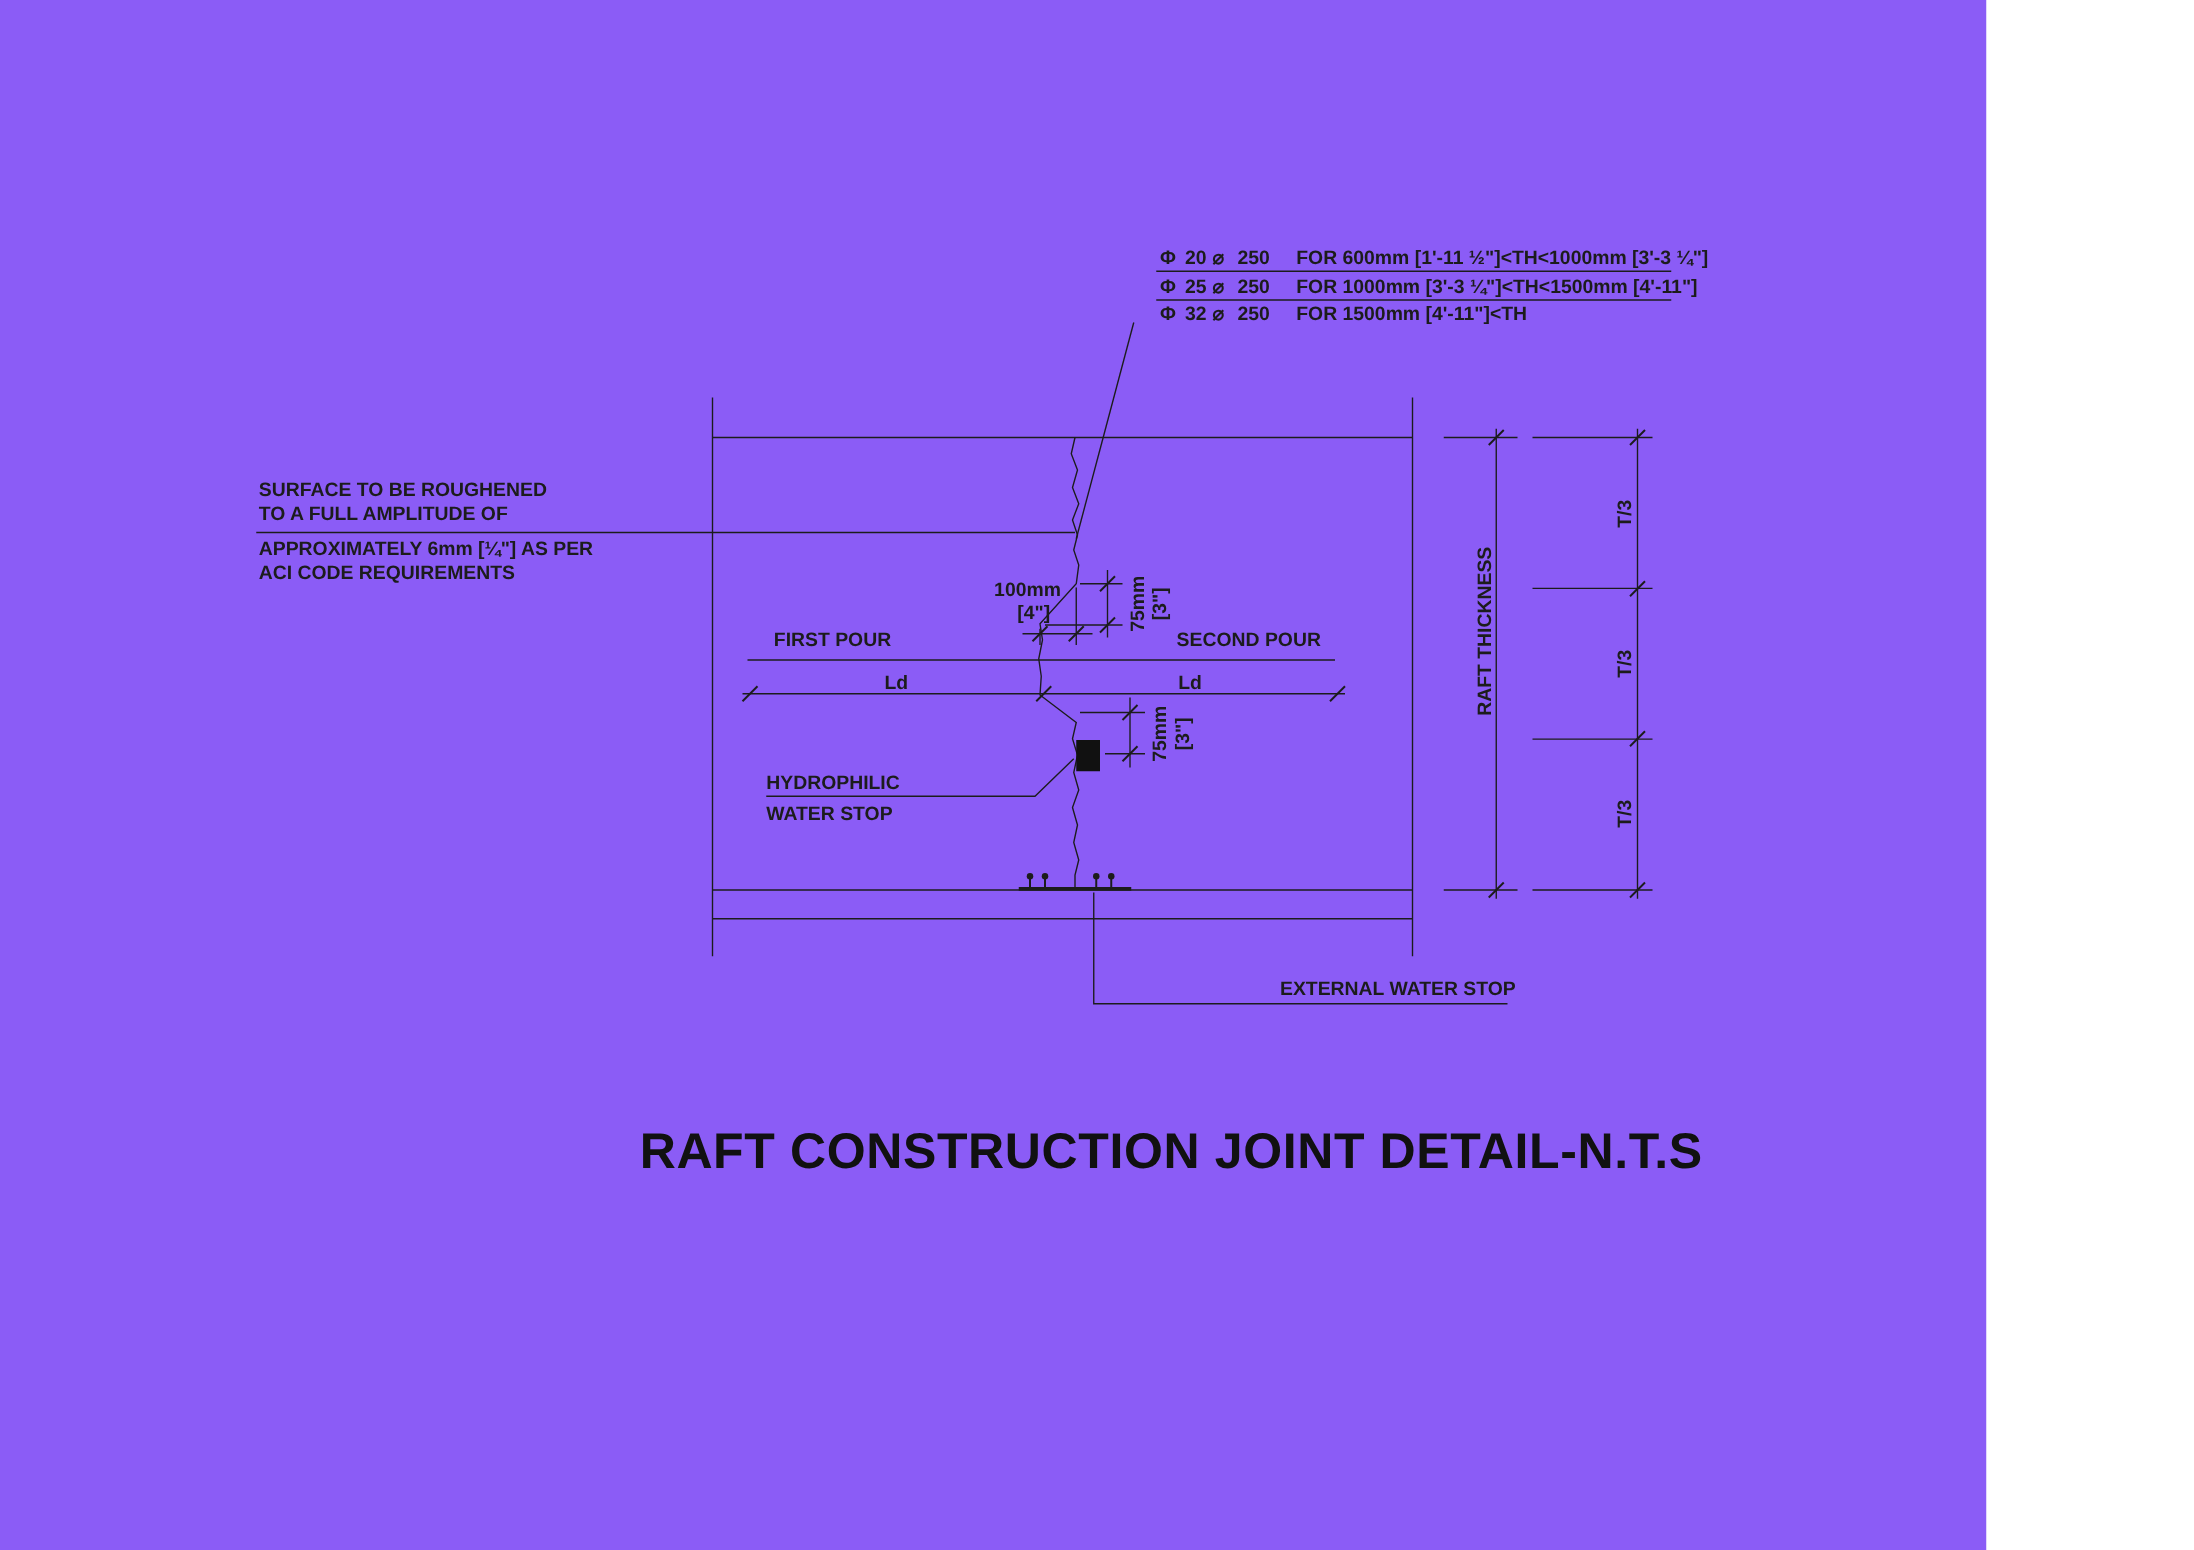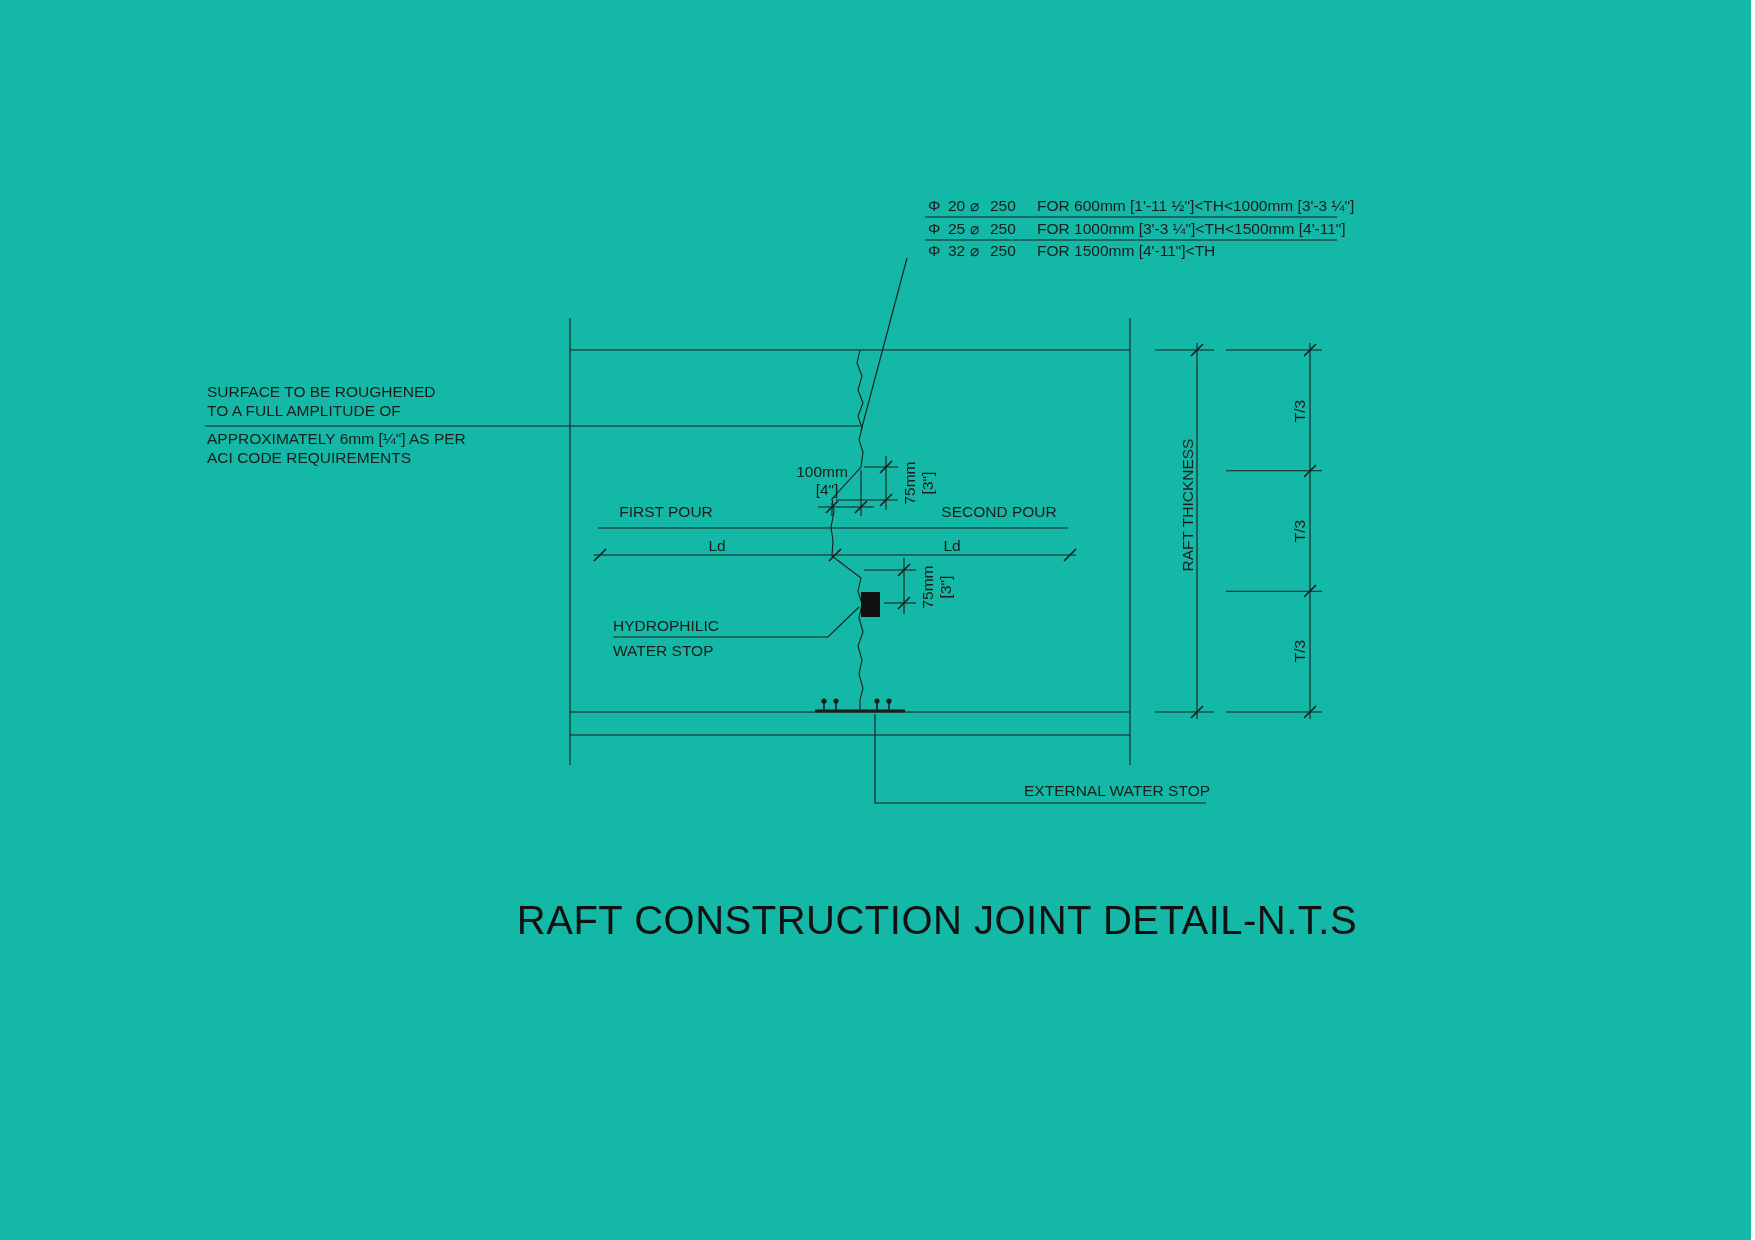--- a/index.html
+++ b/index.html
@@ -1,24 +1,25 @@
 <!DOCTYPE html>
 <html><head>
 <meta charset="utf-8">
 <style>
   html, body {
     margin: 0; padding: 0;
     background: #ffffff;
   }
   .canvas {
     position: relative;
-    width: 1751px;
+    width: 1589px;
     height: 1240px;
-    background: #14b8a6;
+    background: #8b5cf6;
     overflow: hidden;
+    font-weight: bold;
   }
   svg { display: block; }
   .ln   { stroke: #1c1c1c; stroke-width: 1.1; fill: none; }
   .thick{ stroke: #1c1c1c; stroke-width: 3; fill: none; }
   .tick { stroke: #1c1c1c; stroke-width: 1.6; fill: none; }
   .dot  { fill: #1c1c1c; stroke: none; }
   .solid{ fill: #111111; stroke: none; }
   .txt  {
     font-family: "Liberation Sans", sans-serif;
     font-size: 15.5px;

